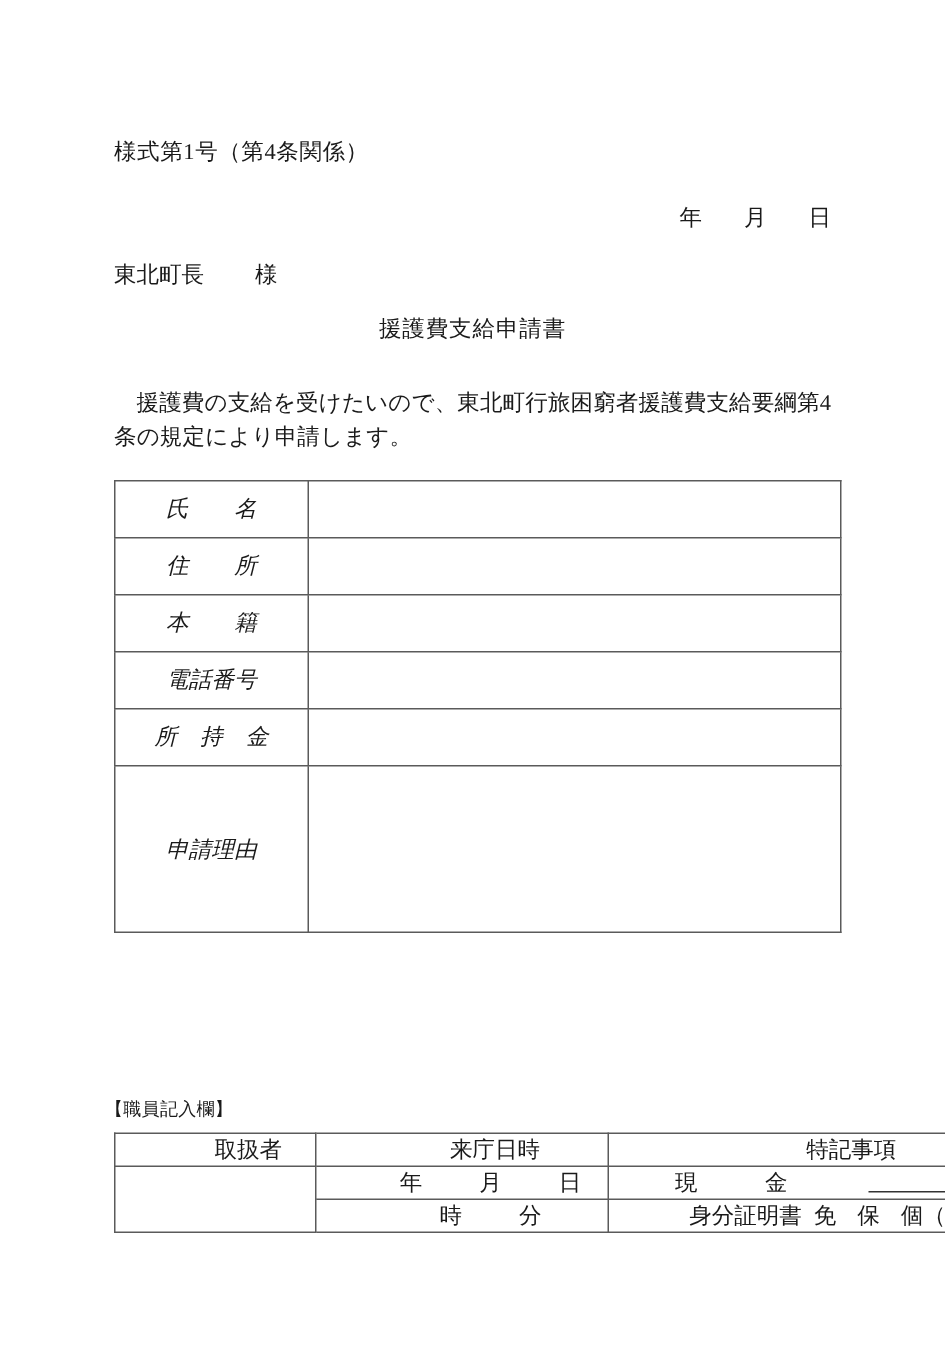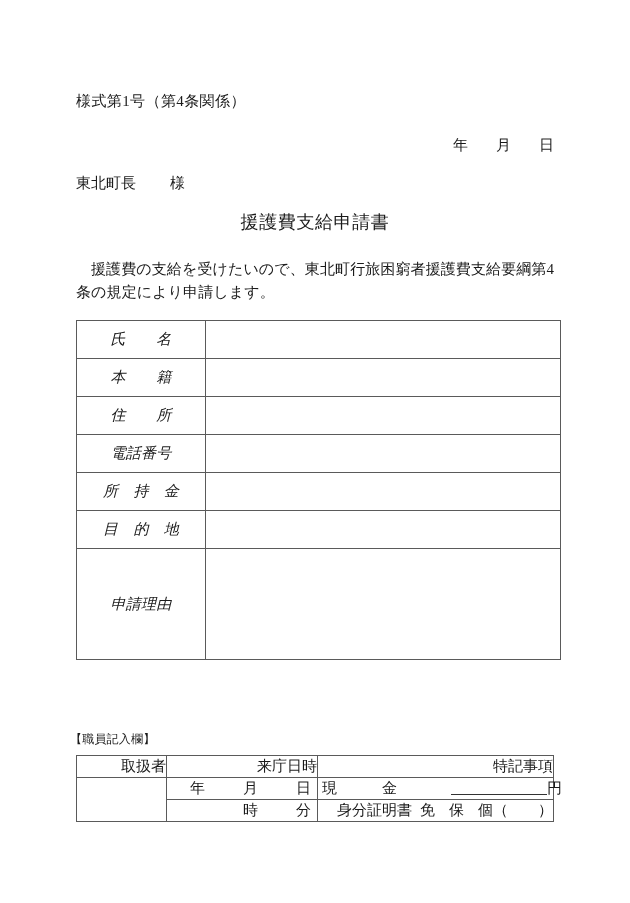--- a/index.html
+++ b/index.html
@@ -51,21 +51,21 @@
     font-size: 15px;
     white-space: nowrap;
   }
   .addressee .gap { display: inline-block; width: 34px; }
   .doc-title {
     position: absolute;
     left: 0;
     top: 210px;
     width: 630px;
     text-align: center;
-    font-size: 18px;
+    font-size: 15px;
     letter-spacing: 0.6px;
   }
 
   
   .body-text {
     position: absolute;
     left: 76px;
     top: 258px;
     width: 486px;
     font-size: 15px;
@@ -125,21 +125,22 @@
     white-space: nowrap;
   }
   .staff-table {
     position: absolute;
     left: 76px;
     top: 755px;
     width: 474px;
   }
   .staff-table th, .staff-table td {
     height: 21px;
-    text-align: right;
+    text-align: center;
+    padding-left: 44px;
   }
   .staff-table .c-handler { width: 89px; }
   .staff-table .c-visit   { width: 150px; }
   .staff-table .c-notes   { width: 235px; }
   .staff-table td.handler-cell { border-top: 1px solid #5a5a5a; }
   .visit-cell {
     text-align: right;
     padding-right: 6px;
     white-space: nowrap;
   }
@@ -183,37 +184,33 @@
 
   <div class="body-text">援護費の支給を受けたいので、東北町行旅困窮者援護費支給要綱第4条の規定により申請します。</div>
 
   <table class="main-table">
     <tbody>
       <tr>
         <td class="label">氏　　名</td>
         <td class="value"></td>
       </tr>
       <tr>
+        <td class="label">住　　所</td>
+        <td class="value"></td>
+      </tr>
+      <tr>
         <td class="label">本　　籍</td>
         <td class="value"></td>
       </tr>
       <tr>
-        <td class="label">住　　所</td>
-        <td class="value"></td>
-      </tr>
-      <tr>
         <td class="label">電話番号</td>
         <td class="value"></td>
       </tr>
       <tr>
         <td class="label">所　持　金</td>
-        <td class="value"></td>
-      </tr>
-      <tr>
-        <td class="label">目　的　地</td>
         <td class="value"></td>
       </tr>
       <tr class="tall">
         <td class="label">申請理由</td>
         <td class="value"></td>
       </tr>
     </tbody>
   </table>
 
   <div class="staff-head">【職員記入欄】</div>

